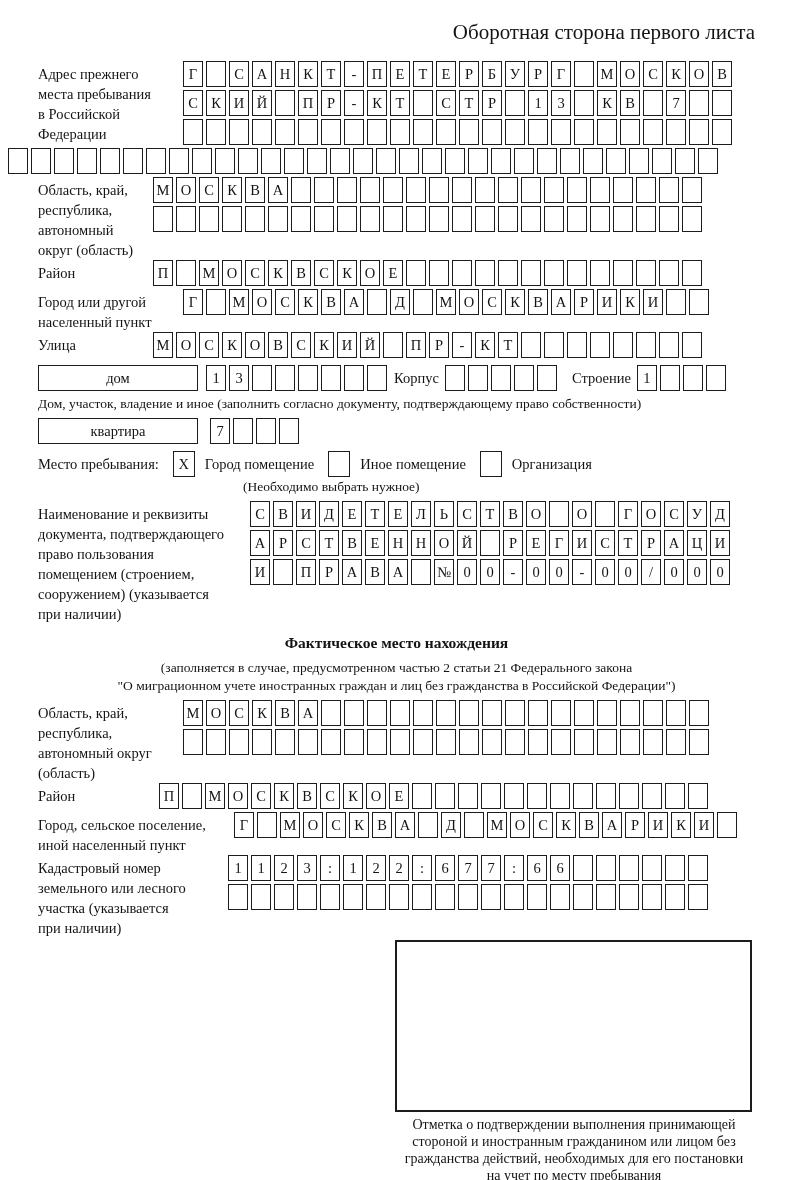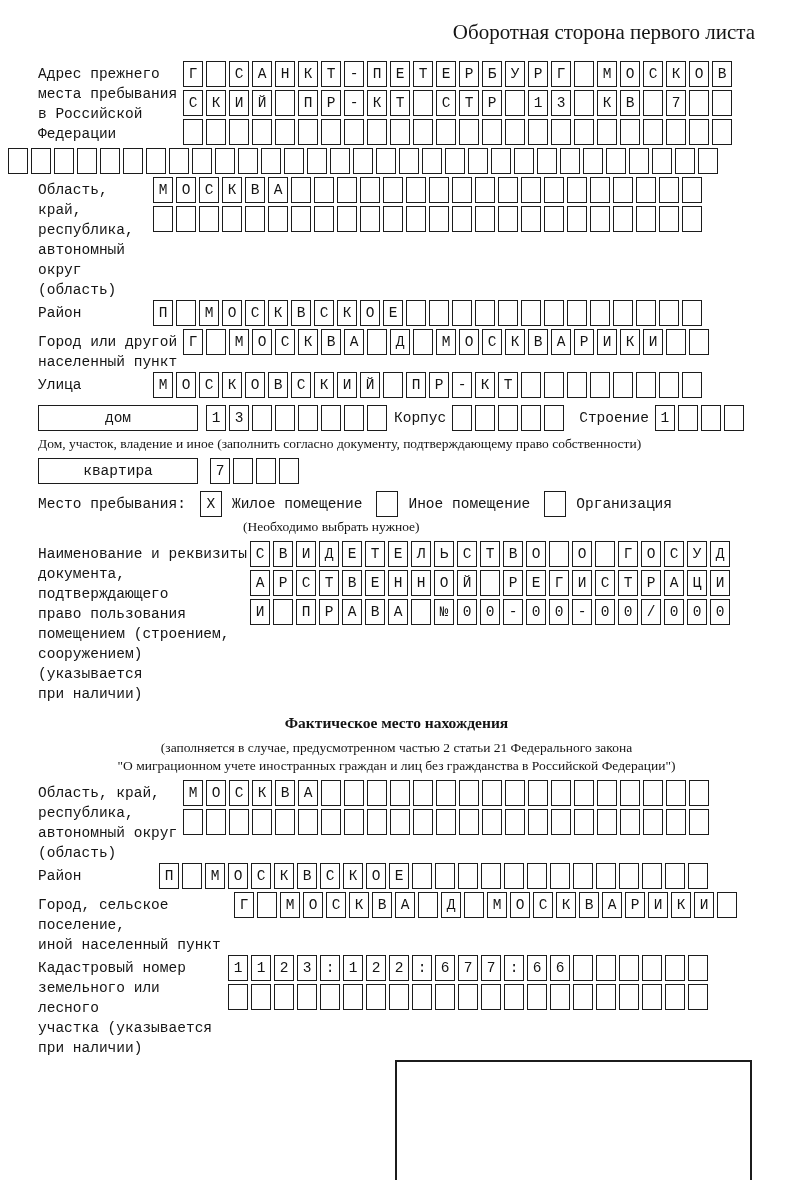--- a/index.html
+++ b/index.html
@@ -5,21 +5,21 @@
   html, body { margin:0; padding:0; background:#ffffff; }
   body {
     width:800px; height:1180px; overflow:hidden;
     font-family:"Liberation Serif","DejaVu Serif",serif;
     color:#141414;
   }
   .page { box-sizing:border-box; width:800px; padding:20px 45px 0 38px; }
 
   .back-note { text-align:right; font-size:21px; margin-bottom:16px; }
 
-  .row { display:flex; align-items:flex-start;font-family:Liberation Mono, monospace; }
+  .row { display:flex; align-items:flex-start; }
   .label { font-size:14.5px; line-height:20px; white-space:pre-line; padding-top:3px; flex:none; }
   .w145 { width:145px; } .w115 { width:115px; } .w121 { width:121px; }
   .w196 { width:196px; } .w190 { width:190px; } .w212 { width:212px; }
 
   .grid-col { display:flex; flex-direction:column; }
   .cells-row { display:flex; margin-bottom:3px; flex:none; }
   .cell {
     box-sizing:border-box; flex:none;
     width:20px; height:26px; margin-right:3px;
     border:1.6px solid #1c1c1c;
@@ -386,21 +386,21 @@
         <span class="cell">7</span>
         <span class="cell"></span>
         <span class="cell"></span>
         <span class="cell"></span>
       </div>
   </div>
 
   <div class="row stay-row">
     <span class="inline-label">Место пребывания:</span>
     <span class="checkbox">X</span>
-    <span class="inline-label">Жилое помещение</span>
+    <span class="inline-label">Город помещение</span>
     <span class="checkbox"></span>
     <span class="inline-label">Иное помещение</span>
     <span class="checkbox"></span>
     <span class="inline-label">Организация</span>
   </div>
   <div class="note stay-note">(Необходимо выбрать нужное)</div>
 
   <div class="row doc-block">
     <div class="label w212">Наименование и реквизиты
 документа, подтверждающего

